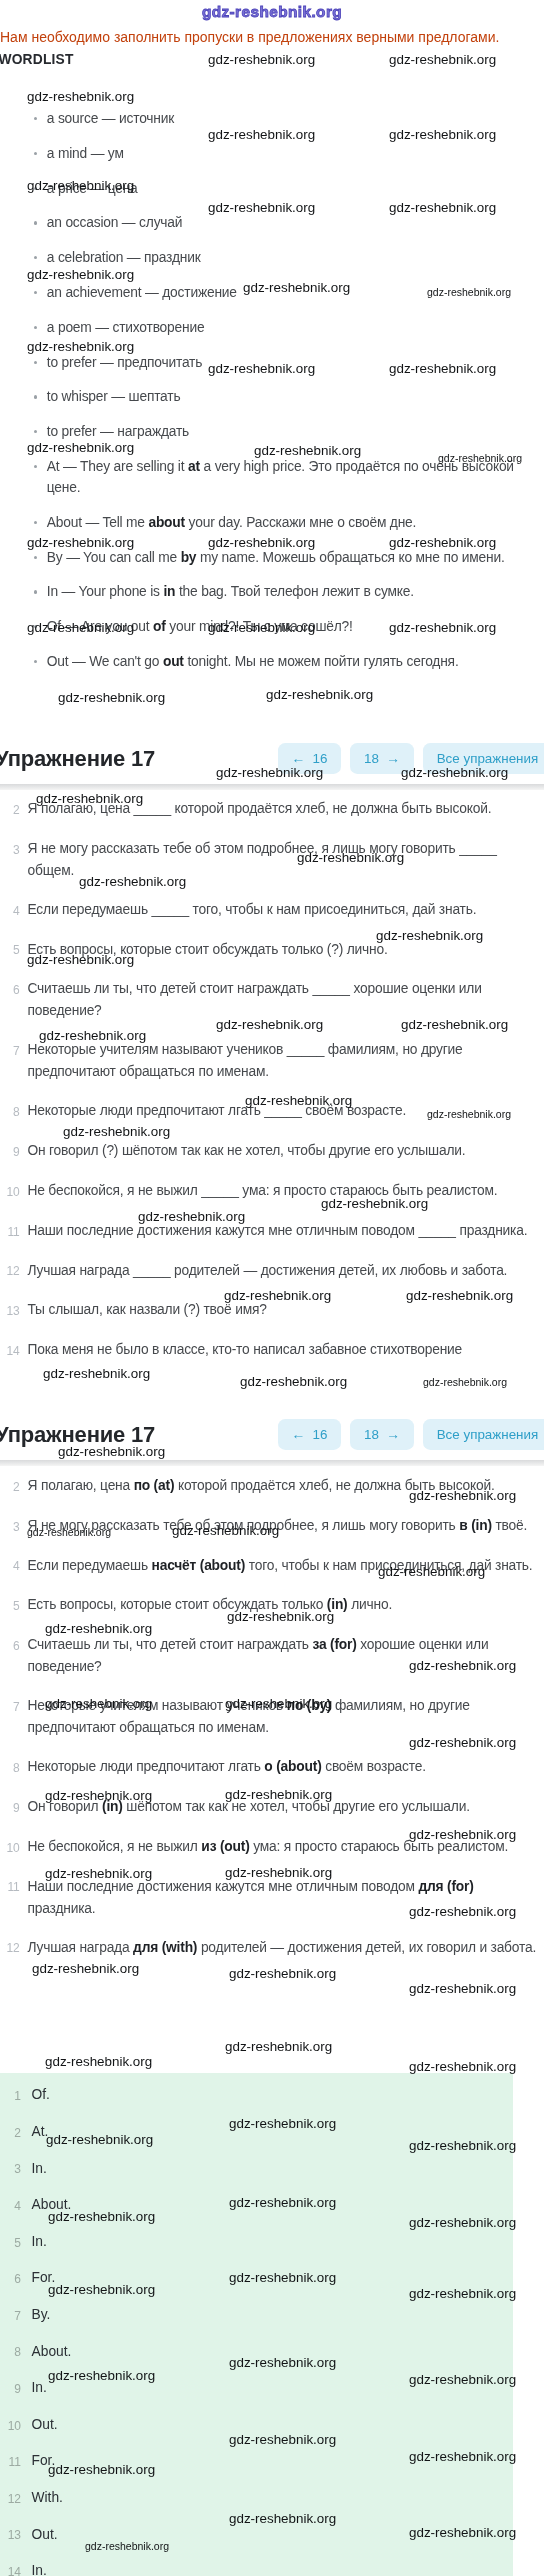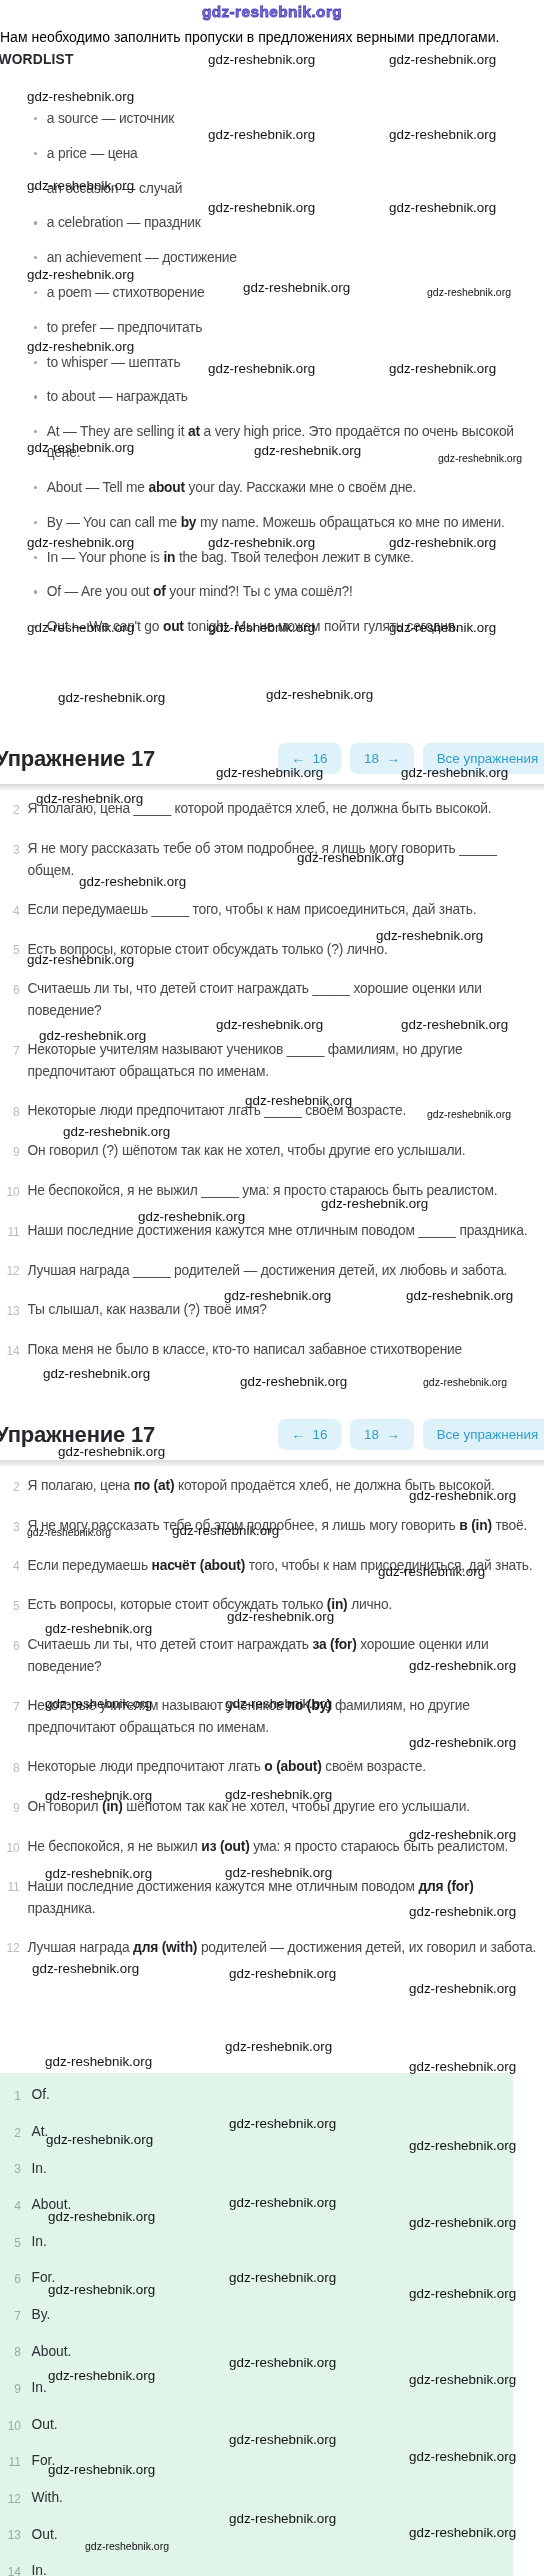--- a/index.html
+++ b/index.html
@@ -2,21 +2,21 @@
 <html style="font-size:13px"><head>
 <meta charset="utf-8">
 <style>
   html,body{margin:0;padding:0;background:#fff;}
   .page{position:relative;width:544px;height:2576px;overflow:hidden;background:#fff;
         font-family:"Liberation Sans",sans-serif;color:#46494d;}
   .wm{position:absolute;font-size:13.4px;color:#121416;white-space:nowrap;}
   .wm.s{font-size:10.5px;}
   .s-topwm{position:absolute;top:3.2px;left:0;right:0;text-align:center;font-size:15.4px;font-weight:700;
            color:#7a72d6;-webkit-text-stroke:0.8px #4a41b8;letter-spacing:0.4px;}
-  .s-intro{position:absolute;top:29px;left:0;font-size:14px;color:#000000;white-space:nowrap;}
+  .s-intro{position:absolute;top:29px;left:0;font-size:14px;color:#c2410c;white-space:nowrap;}
   .s-wltitle{position:absolute;top:52px;left:-1.6px;font-size:13.8px;font-weight:700;color:#26292e;letter-spacing:0.2px;}
   .s-wordlist{position:absolute;top:91px;left:0;right:0;list-style:none;margin:17px;padding:0 0 0 16px;}
   .s-wordlist li{position:relative;padding-left:13.8px;margin-bottom:13.8px;font-size:13.8px;line-height:21px;
                  letter-spacing:-0.2px;color:#46494d;}
   .s-wordlist li::before{content:"";position:absolute;left:0.8px;top:9px;width:3.2px;height:3.2px;border-radius:50%;background:#9aa0a6;}
   b{color:#1f2226;}
   .exh{position:absolute;left:0;right:0;display:flex;align-items:center;}
   .exh.h1{top:743px;} .exh.h2{top:1419px;}
   .ex-title{font-size:22px;font-weight:700;color:#24272b;margin-left:-4.9px;letter-spacing:-0.2px;flex:0 0 auto;}
   .nav{margin-left:auto;display:flex;gap:9px;margin-right:-8px;}
@@ -40,28 +40,29 @@
 <body>
 
 <div class="page">
 
   <div class="s-topwm">gdz-reshebnik.org</div>
   <div class="s-intro">Нам необходимо заполнить пропуски в предложениях верными предлогами.</div>
   <div class="s-wltitle">WORDLIST</div>
 
   <ul class="s-wordlist">
     <li><span>a source — источник</span></li>
+    <li><span>a mind — ум</span></li>
     <li><span>a price — цена</span></li>
     <li><span>an occasion — случай</span></li>
     <li><span>a celebration — праздник</span></li>
     <li><span>an achievement — достижение</span></li>
     <li><span>a poem — стихотворение</span></li>
     <li><span>to prefer — предпочитать</span></li>
     <li><span>to whisper — шептать</span></li>
-    <li><span>to about — награждать</span></li>
+    <li><span>to prefer — награждать</span></li>
     <li><span>At — They are selling it </span><b>at</b><span> a very high price. Это продаётся по очень высокой цене.</span></li>
     <li><span>About — Tell me </span><b>about</b><span> your day. Расскажи мне о своём дне.</span></li>
     <li><span>By — You can call me </span><b>by</b><span> my name. Можешь обращаться ко мне по имени.</span></li>
     <li><span>In — Your phone is </span><b>in</b><span> the bag. Твой телефон лежит в сумке.</span></li>
     <li><span>Of — Are you out </span><b>of</b><span> your mind?! Ты с ума сошёл?!</span></li>
     <li><span>Out — We can't go </span><b>out</b><span> tonight. Мы не можем пойти гулять сегодня.</span></li>
   </ul>
 
   <div class="exh h1">
     <div class="ex-title">Упражнение 17</div>

